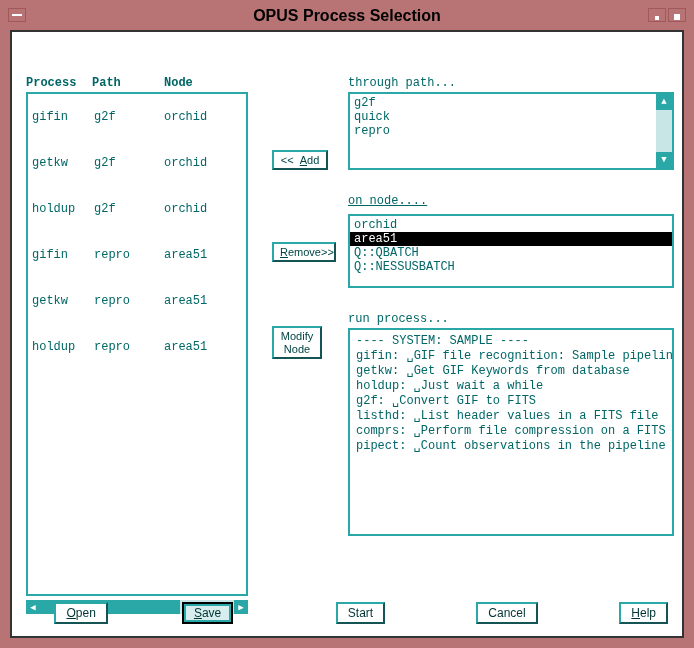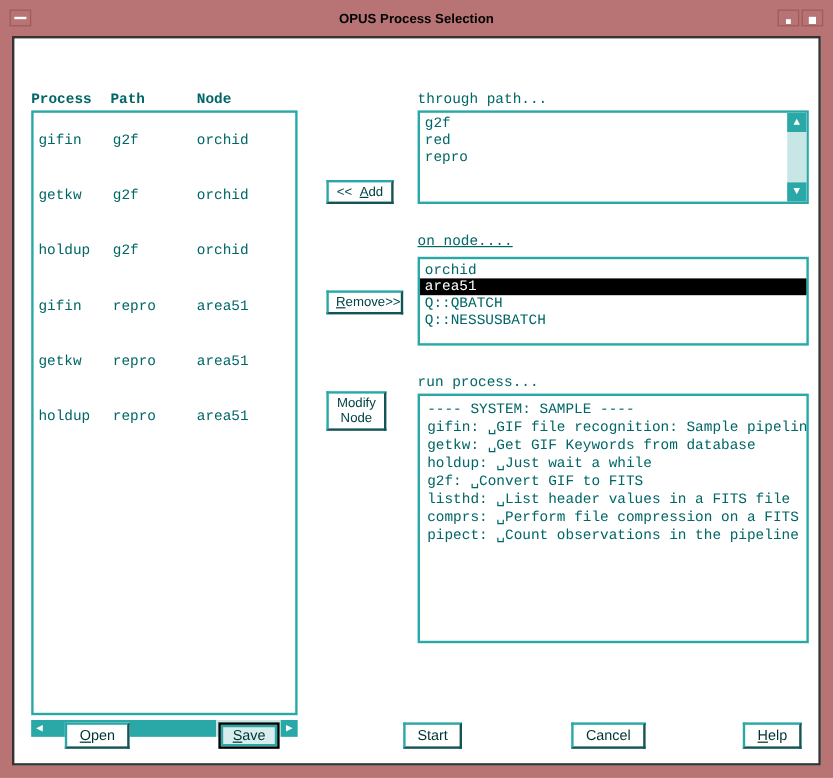--- a/index.html
+++ b/index.html
@@ -33,21 +33,21 @@
     border: 1px solid #a05858;
     background: #b87474;
     display:flex; align-items:center; justify-content:center;
   }
   .titlebar .sysmenu .dash { width:10px; height:2px; background:#fff; }
   .titlebar .title {
     flex: 1;
     text-align: center;
     font-family: Arial, sans-serif;
     font-weight: bold;
-    font-size: 11px;
+    font-size: 16px;
     color: #000;
   }
   .titlebar .winbtns {
     position: absolute;
     right: 2px; top: 2px;
     display: flex;
     gap: 2px;
   }
   .titlebar .winbtn {
     width: 18px; height: 14px;
@@ -291,21 +291,21 @@
       <u>R</u>emove&gt;&gt;
     </button>
     <button class="mid-btn btn-modify">
       <span>Modify</span><br><span>Node</span>
     </button>
 
     <div class="section-label lbl-path">through path...</div>
     <div class="path-box">
       <div class="inner" id="path-inner">
           <div class="line">g2f</div>
-          <div class="line">red</div>
+          <div class="line">quick</div>
           <div class="line">repro</div>
         </div>
       <div class="vscroll">
         <div class="arrow">▲</div>
         <div class="track"></div>
         <div class="arrow">▼</div>
       </div>
     </div>
 
     <div class="section-label lbl-node">on node....</div>

